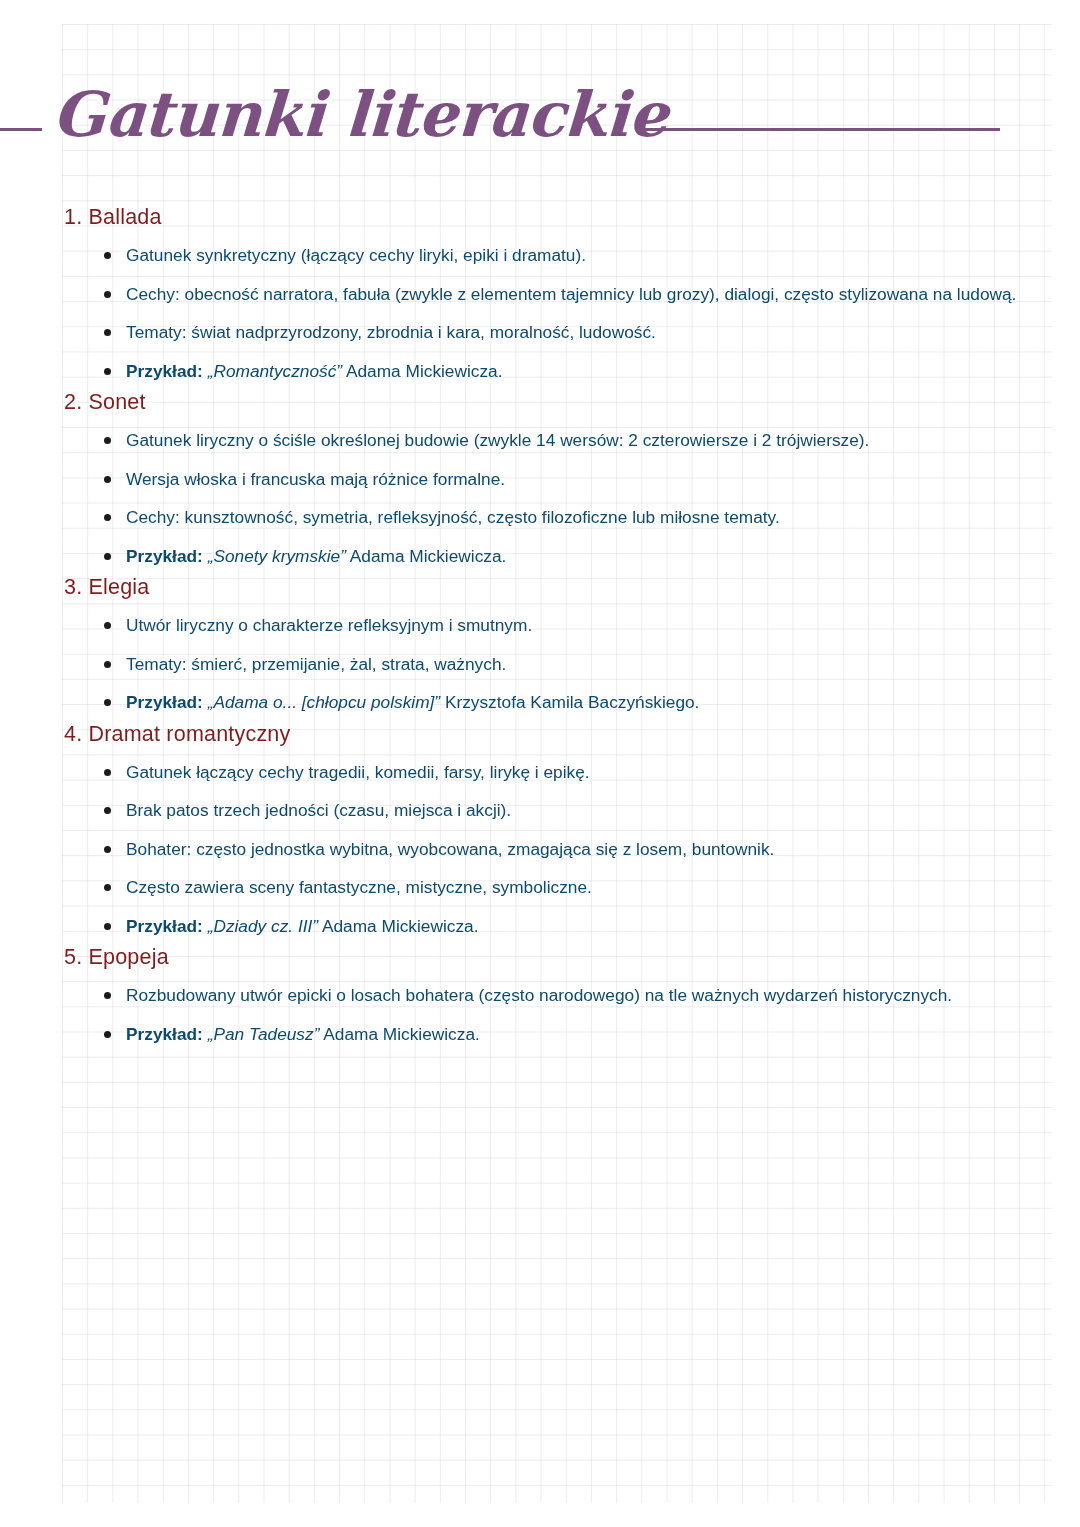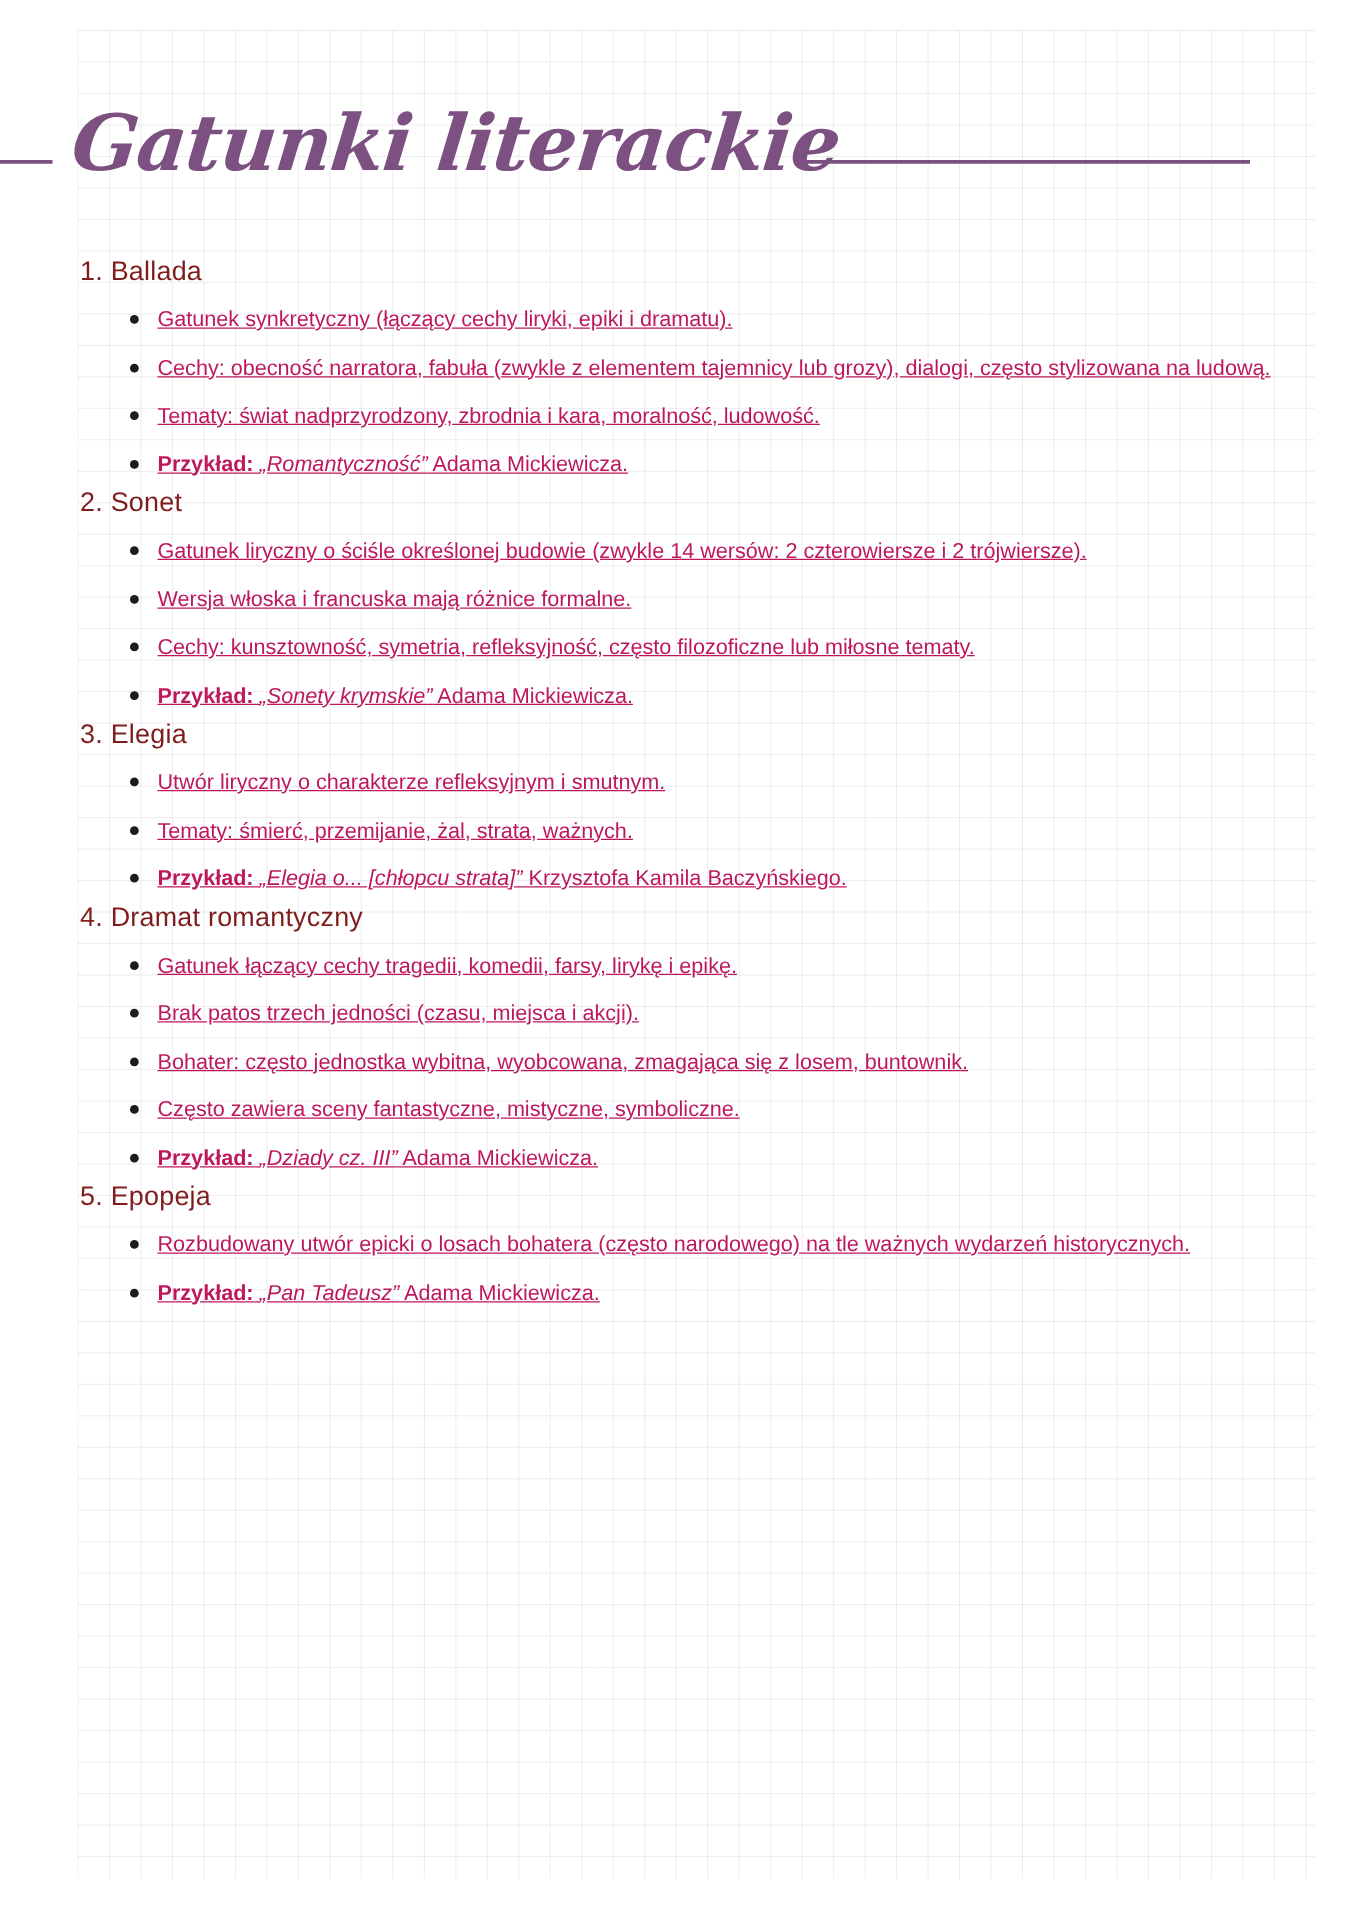--- a/index.html
+++ b/index.html
@@ -82,26 +82,25 @@
     margin: 0 0 2px 2px;
     letter-spacing: 0.2px;
   }
   ul.bullets {
     list-style: none;
     margin: 0 0 6px 0;
     padding: 0 0 0 32px;
   }
   ul.bullets li {
     position: relative;
-    color: #be185d;
+    color: #0c4a6e;
     font-size: 17.3px;
     line-height: 26.5px;
     margin: 12px 0 2px 0;
     padding-left: 32px;
-    text-decoration: underline;
   }
   ul.bullets li::before {
     content: "";
     position: absolute;
     left: 10px;
     top: 10px;
     width: 7px;
     height: 7px;
     border-radius: 50%;
     background: #1c1c1c;
@@ -142,21 +141,21 @@
         <li><span>Gatunek liryczny o ściśle określonej budowie (zwykle 14 wersów: 2 czterowiersze i 2 trójwiersze).</span></li>
         <li><span>Wersja włoska i francuska mają różnice formalne.</span></li>
         <li><span>Cechy: kunsztowność, symetria, refleksyjność, często filozoficzne lub miłosne tematy.</span></li>
         <li><span class="lbl">Przykład:</span> <span class="ital">„Sonety krymskie”</span><span> Adama Mickiewicza.</span></li>
       </ul>
 
       <h2 class="section-heading">3. Elegia</h2>
       <ul class="bullets">
         <li><span>Utwór liryczny o charakterze refleksyjnym i smutnym.</span></li>
         <li><span>Tematy: śmierć, przemijanie, żal, strata, ważnych.</span></li>
-        <li><span class="lbl">Przykład:</span> <span class="ital">„Elegia o... [chłopcu strata]”</span><span> Krzysztofa Kamila Baczyńskiego.</span></li>
+        <li><span class="lbl">Przykład:</span> <span class="ital">„Adama o... [chłopcu polskim]”</span><span> Krzysztofa Kamila Baczyńskiego.</span></li>
       </ul>
 
       <h2 class="section-heading">4. Dramat romantyczny</h2>
       <ul class="bullets">
         <li><span>Gatunek łączący cechy tragedii, komedii, farsy, lirykę i epikę.</span></li>
         <li><span>Brak patos trzech jedności (czasu, miejsca i akcji).</span></li>
         <li><span>Bohater: często jednostka wybitna, wyobcowana, zmagająca się z losem, buntownik.</span></li>
         <li><span>Często zawiera sceny fantastyczne, mistyczne, symboliczne.</span></li>
         <li><span class="lbl">Przykład:</span> <span class="ital">„Dziady cz. III”</span><span> Adama Mickiewicza.</span></li>
       </ul>

